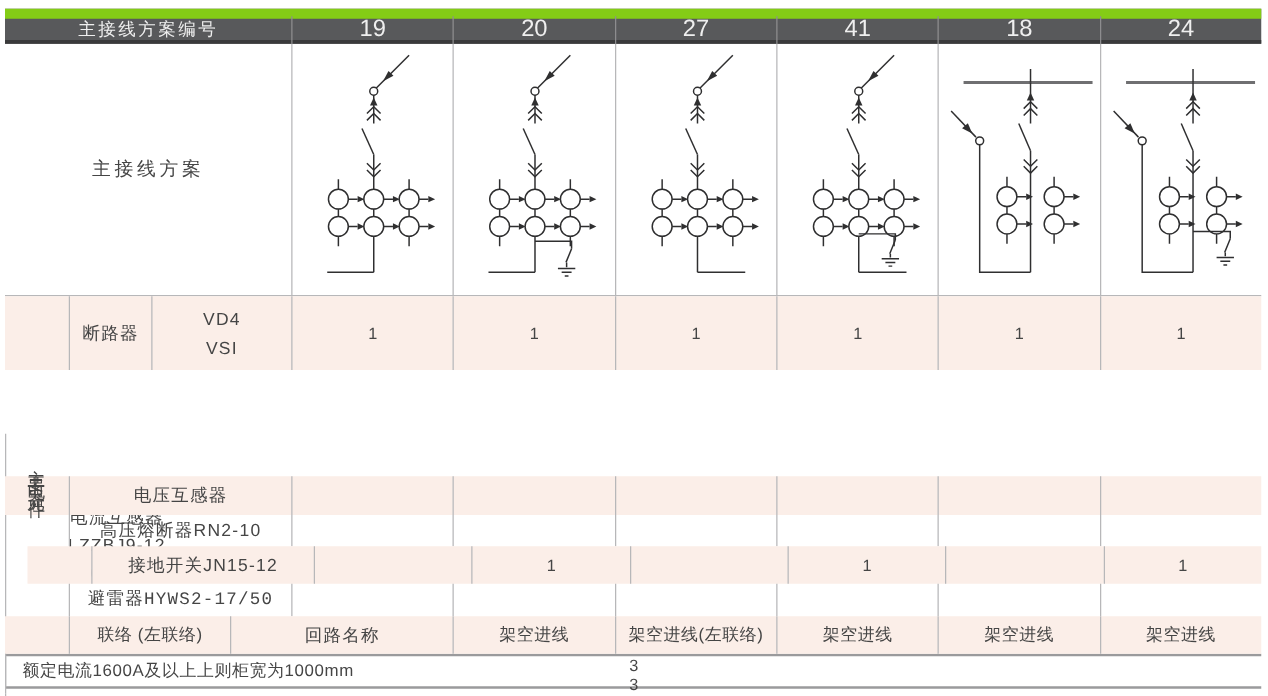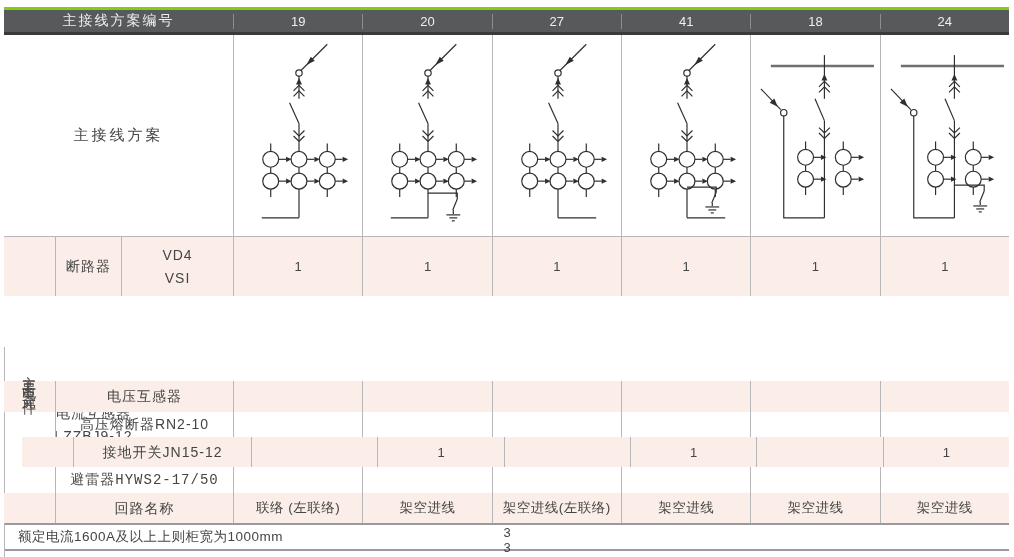--- a/index.html
+++ b/index.html
@@ -4,23 +4,23 @@
 <style>
   html,body{margin:0;padding:0;background:#fff;}
   body{width:1014px;height:557px;position:relative;overflow:hidden;
        font-family:"Liberation Sans","DejaVu Sans",sans-serif;color:#454545;}
   .table{position:absolute;left:4px;top:7px;width:1005px;}
   .row{display:flex;box-sizing:border-box;}
   .c{display:flex;align-items:center;justify-content:center;box-sizing:border-box;text-align:center;}
   .bl{border-left:1px solid #b7b7b9;}
   .pink{background:#fbeee8;}
   
-  .hdr{height:28px;background:#58595b;border-top:3px solid #84cc16;border-bottom:3px solid #3a3a3b;align-items:center;}
+  .hdr{height:28px;background:#58595b;border-top:8px solid #84cc16;border-bottom:3px solid #3a3a3b;align-items:center;}
   .hdr .c{color:#efefef;font-size:14px;letter-spacing:2px;}
-  .hdr .num{font-size:13px;letter-spacing:0;border-left:1px solid #8d8d8f;}
+  .hdr .num{font-size:19px;letter-spacing:0;border-left:1px solid #8d8d8f;}
   .lblcol{width:229px;flex:0 0 229px;}
   .vcol{flex:1 1 0;}
   
   .diag-row{height:201px;}
   .diag-row .c{font-size:15px;letter-spacing:3px;}
   .dg{display:block;}
   .dg line,.dg polyline,.dg path{stroke:#2f2f30;stroke-width:1.2;fill:none;}
   .dg circle{stroke:#2f2f30;stroke-width:1.2;fill:#fff;}
   .dg .solid{fill:#2f2f30;stroke:none;}
   .dg .bus{stroke:#6f6f71;stroke-width:2.4;}
@@ -371,22 +371,22 @@
       <div class="c vcol bl val"></div>
       <div class="c vcol bl val"></div>
       <div class="c vcol bl val"></div>
       <div class="c vcol bl val"></div>
       <div class="c vcol bl val"></div>
       <div class="c vcol bl val"></div>
     </div>
 
     <div class="row r-cn">
       <div class="c sp pink"></div>
+      <div class="c vcol pink bl val">联络 (左联络)</div>
       <div class="c nw pink bl name">回路名称</div>
-      <div class="c vcol pink bl val">联络 (左联络)</div>
       <div class="c vcol pink bl val">架空进线</div>
       <div class="c vcol pink bl val">架空进线(左联络)</div>
       <div class="c vcol pink bl val">架空进线</div>
       <div class="c vcol pink bl val">架空进线</div>
       <div class="c vcol pink bl val">架空进线</div>
     </div>
   </div>
 
   <div class="sep"></div>
 

